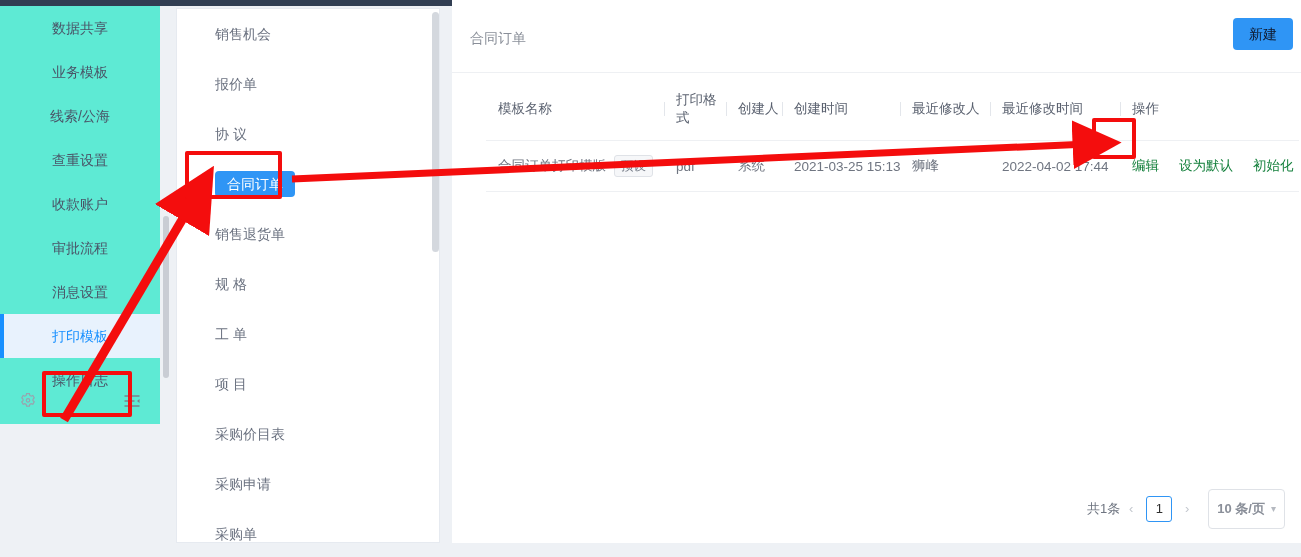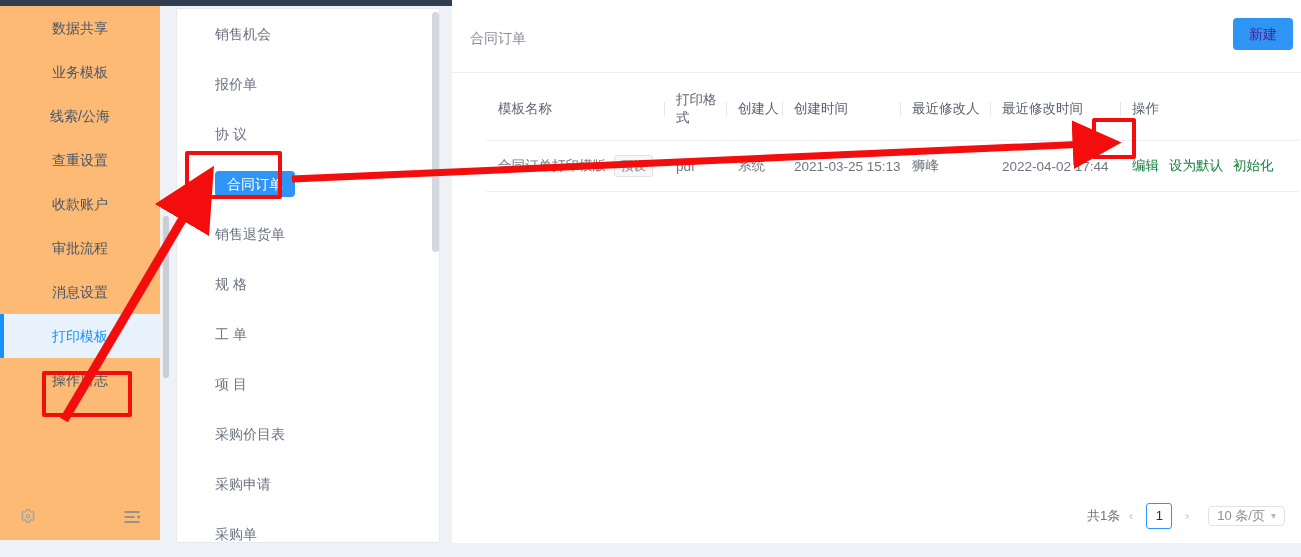--- a/index.html
+++ b/index.html
@@ -6,21 +6,21 @@
   body{
     width:1301px;height:557px;overflow:hidden;position:relative;
     background:#eef1f5;
     font-family:"Liberation Sans","DejaVu Sans",sans-serif;
     -webkit-font-smoothing:antialiased;
   }
   .topbar{position:absolute;left:0;top:0;width:1301px;height:6px;background:#313e52;}
 
   
   .sidebar{
-    position:absolute;left:0;top:6px;width:160px;height:534px;background:#fdba74;
+    position:absolute;left:0;top:6px;width:160px;height:418px;background:#5eead4;
   }
   .nav{position:absolute;left:0;top:0;width:160px;height:505px;overflow:hidden;}
   .nav-item{
     position:relative;height:44px;line-height:44px;text-align:center;
     font-size:14px;color:#4a5568;cursor:pointer;white-space:nowrap;
   }
   .nav-item.active{background:#e8f2fd;color:#1890ff;}
   .nav-item.active:before{
     content:"";position:absolute;left:0;top:0;width:4px;height:44px;background:#1890ff;
   }
@@ -58,21 +58,21 @@
   .main{
     position:absolute;left:452px;top:0;width:849px;height:543px;background:#ffffff;
   }
   .main-head{
     position:relative;height:72px;border-bottom:1px solid #eef0f3;
   }
   .main-title{
     position:absolute;left:18px;top:30px;font-size:14px;color:#8a8f99;
   }
   .btn-new{
-    position:absolute;right:8px;top:18px;background:#2f95f5;color:#4c1d95;
+    position:absolute;right:8px;top:18px;background:#2f95f5;color:#0f172a;
     font-size:14px;border:none;border-radius:4px;padding:0 16px;height:32px;
     line-height:32px;cursor:pointer;
   }
   table.tbl{
     position:absolute;left:34px;top:78px;width:813px;border-collapse:collapse;
     table-layout:fixed;
   }
   table.tbl th{
     font-weight:normal;font-size:13.5px;color:#5b6270;text-align:left;
     padding:13px 0 13px 12px;border-bottom:1px solid #eef0f3;position:relative;
@@ -83,39 +83,40 @@
   }
   table.tbl td{
     font-size:13.5px;color:#6f7581;padding:14px 0 14px 12px;
     border-bottom:1px solid #eef0f3;white-space:nowrap;
   }
   .badge{
     display:inline-block;margin-left:8px;border:1px solid #dfe2e7;background:#f6f7f9;
     color:#7b818c;font-size:12.5px;line-height:18px;padding:1px 6px;border-radius:3px;
   }
   .lnk{color:#15803d;cursor:pointer;}
-  .lnk+.lnk{margin-left:10px;}
+  .lnk+.lnk{margin-left:20px;}
 
   
   .pager{
     position:absolute;right:16px;bottom:14px;display:flex;align-items:center;
     font-size:13px;color:#6f7581;
   }
   .pager .total{margin-right:0;}
   .pg-arrow{
     width:22px;height:24px;line-height:24px;text-align:center;color:#c3c7ce;cursor:pointer;
   }
   .pg-cur{
     min-width:26px;height:26px;line-height:24px;text-align:center;border:1px solid #2f95f5;
     color:#2f2f2f;border-radius:3px;margin:0 4px;box-sizing:border-box;cursor:pointer;
   }
   .pg-size{
-    margin-left:10px;height:20px;line-height:26px;border:1px solid #dfe2e7;border-radius:4px;
+    margin-left:10px;height:40px;line-height:26px;border:1px solid #dfe2e7;border-radius:4px;
     padding:0 8px;color:#8a8f99;display:flex;align-items:center;gap:6px;cursor:pointer;
     box-sizing:border-box;
+    font-weight:bold;
   }
   .caret{font-size:10px;color:#b5b9c0;}
 
   
   .anno{position:absolute;left:0;top:0;width:1301px;height:557px;pointer-events:none;}
   .redbox{position:absolute;border:4px solid #f40d0d;box-sizing:border-box;border-radius:2px;}
 </style>
 </head>
 <body>
 

